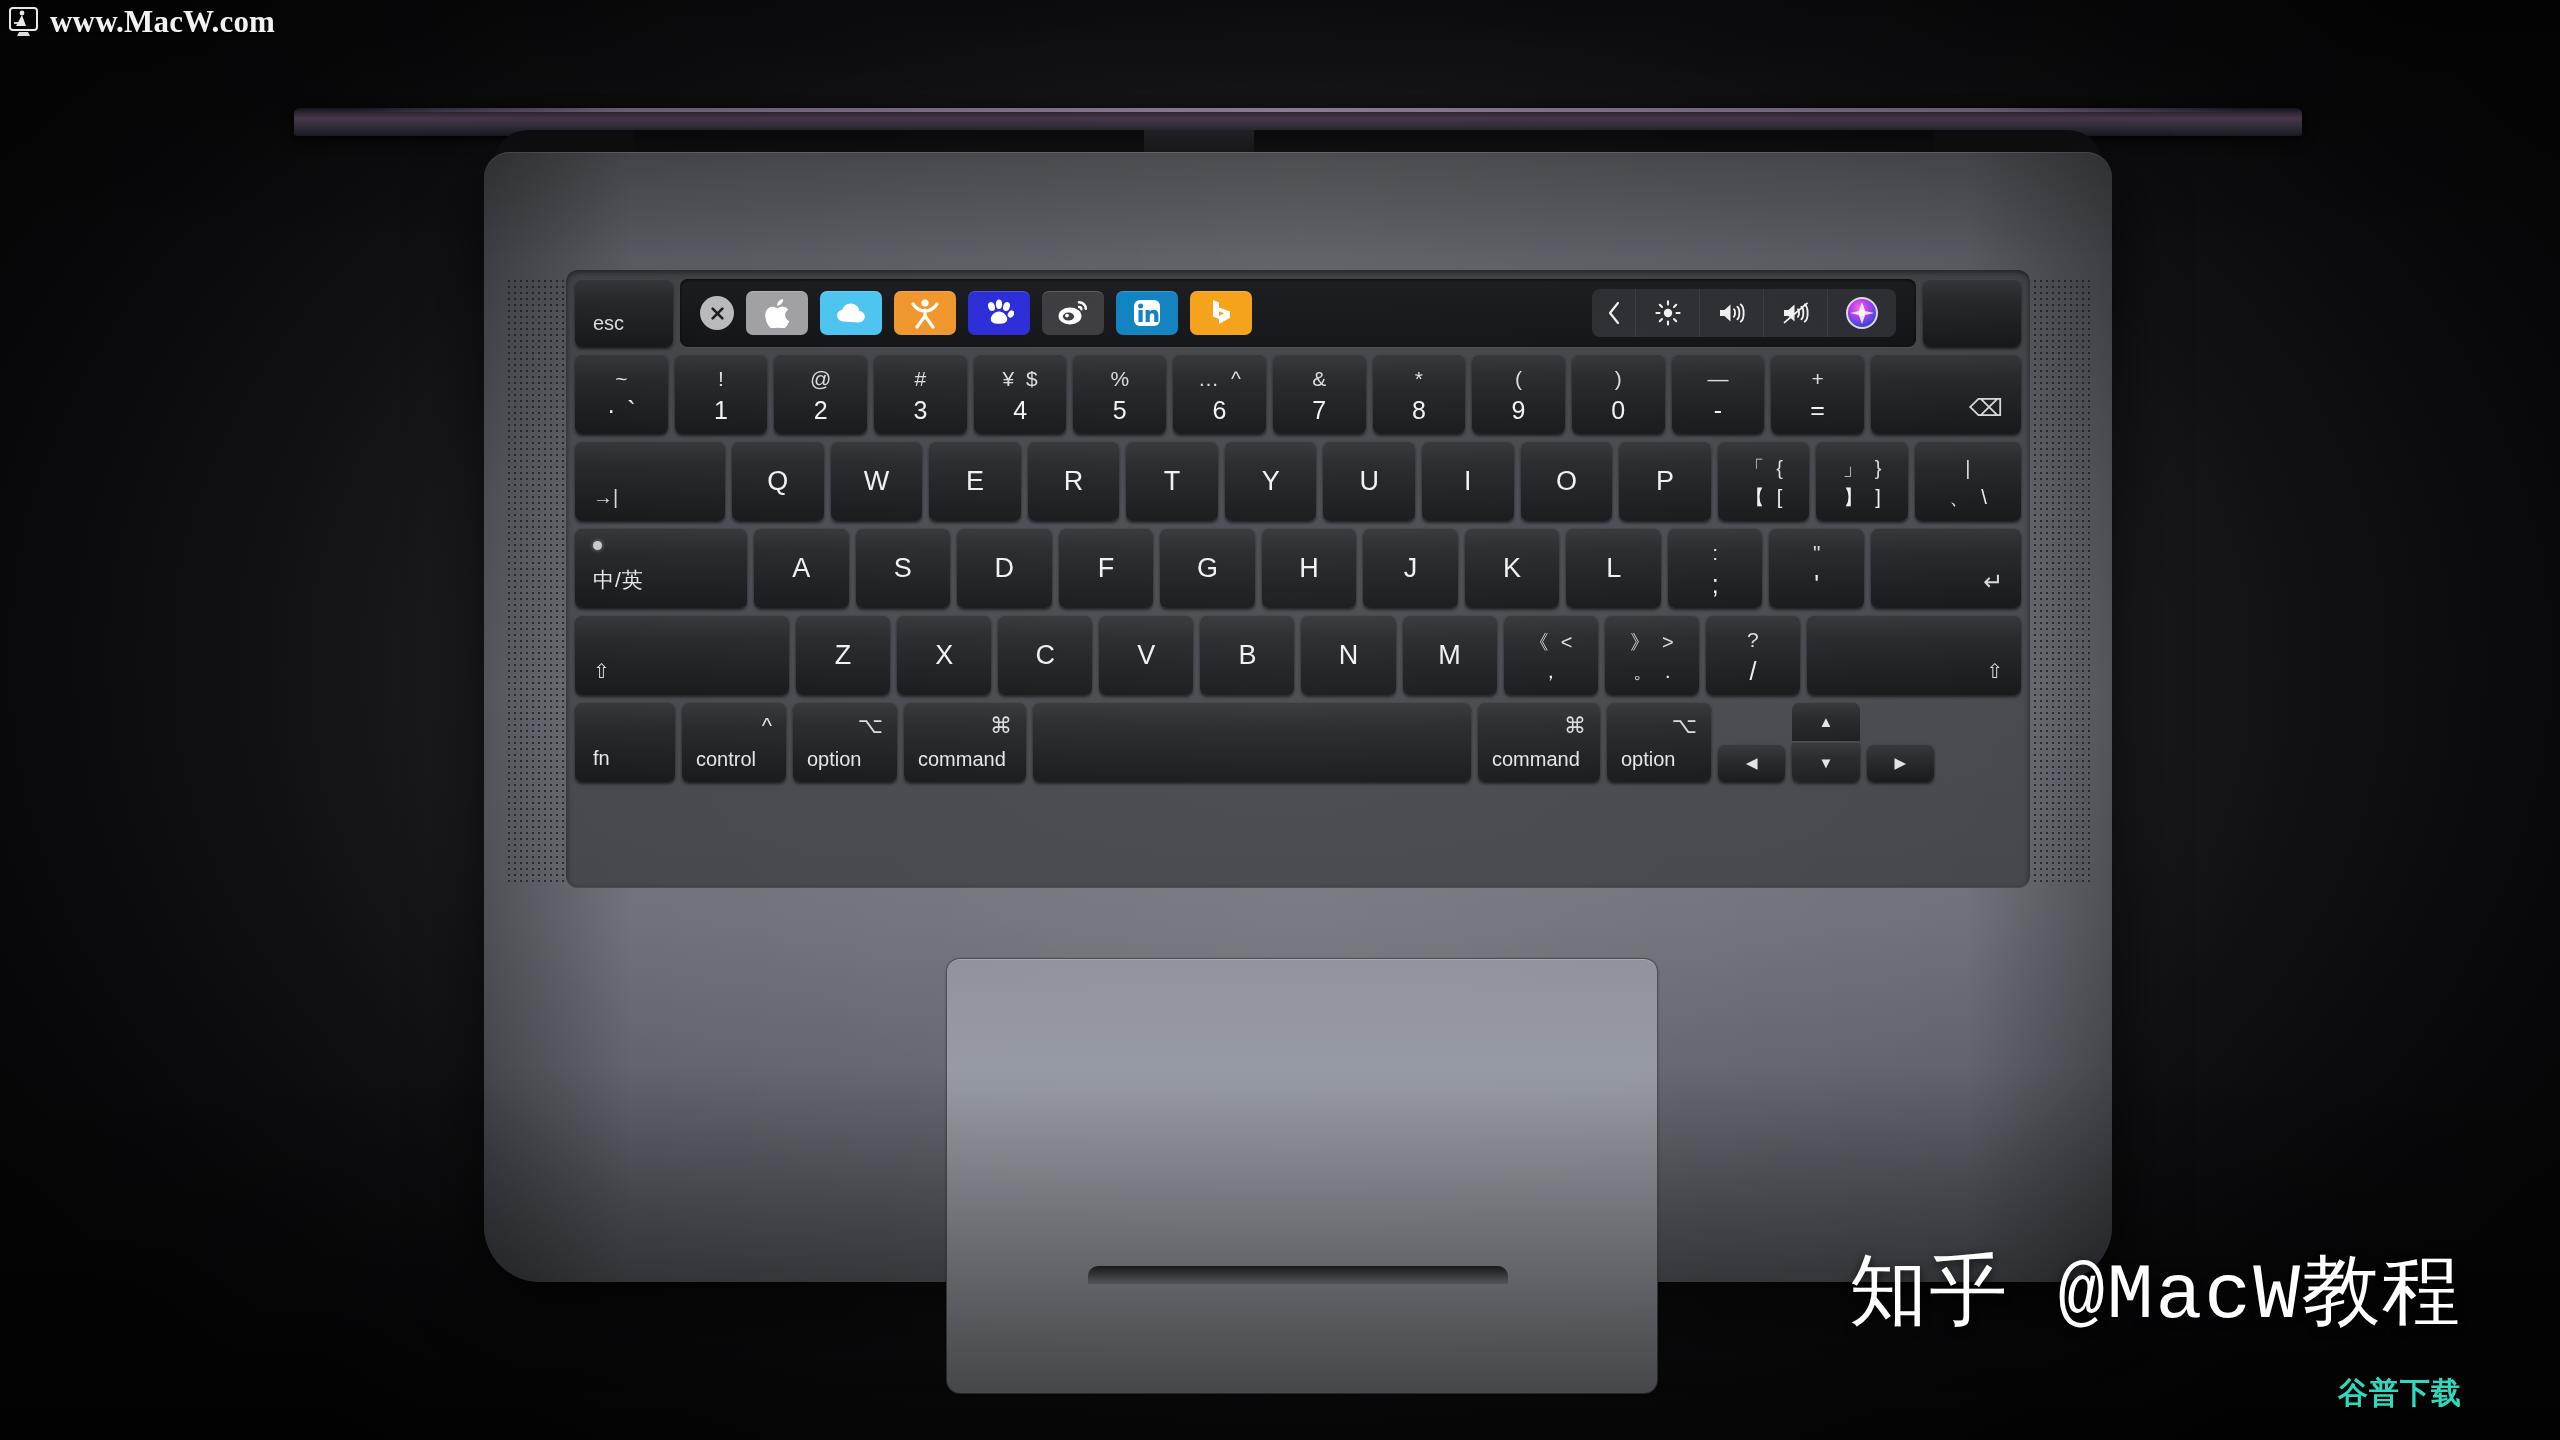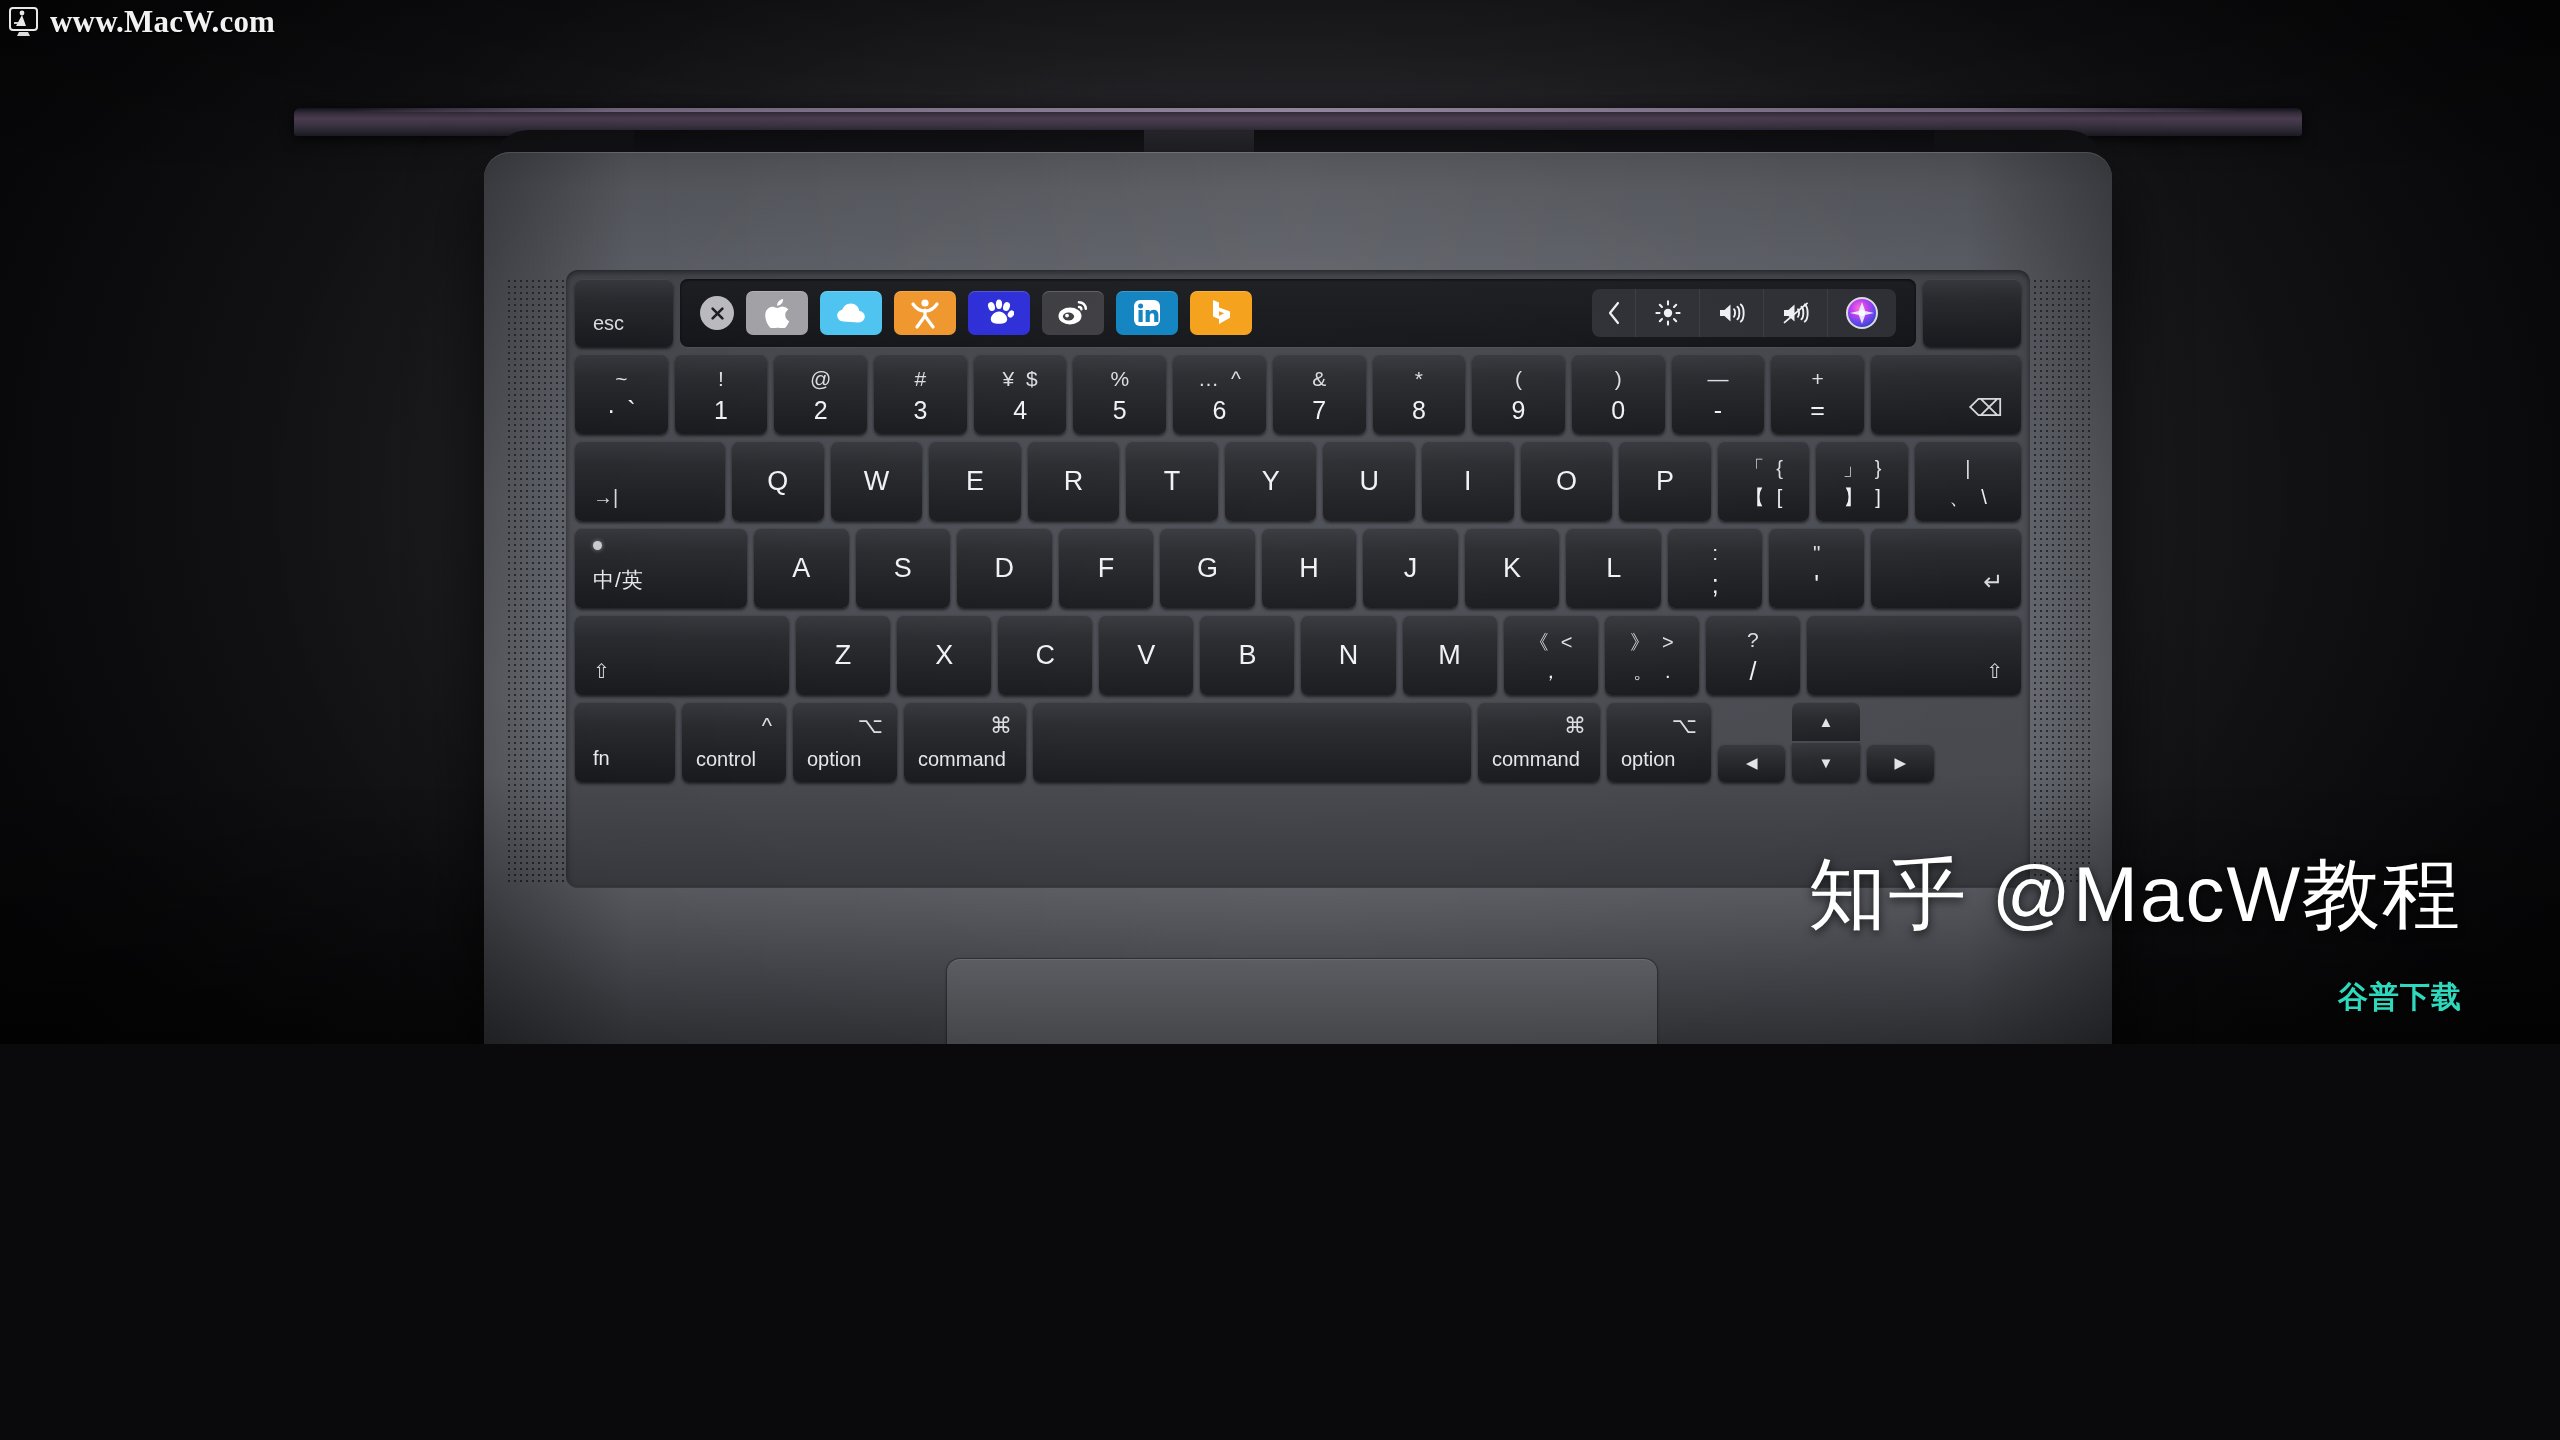--- a/index.html
+++ b/index.html
@@ -6,21 +6,21 @@
   html, body {
     width: 2560px; height: 1440px;
     overflow: hidden;
     background: #0a0a0c;
     font-family: "Liberation Sans", "DejaVu Sans", sans-serif;
   }
 
   
   #stage {
     position: relative;
-    width: 2560px; height: 1044px;
+    width: 2560px; height: 1440px;
     background:
       radial-gradient(ellipse 1500px 1000px at 50% 46%, #3a3a40 0%, #26262b 34%, #141417 62%, #08080a 88%, #050506 100%);
     overflow: hidden;
   }
   #stage::after{
     content:"";
     position:absolute; inset:0;
     background:
       radial-gradient(ellipse 1700px 1150px at 50% 48%, rgba(255,255,255,0.045) 0%, rgba(255,255,255,0.0) 62%),
       linear-gradient(180deg, rgba(0,0,0,0.35) 0%, rgba(0,0,0,0) 18%, rgba(0,0,0,0) 74%, rgba(0,0,0,0.55) 100%);
@@ -38,21 +38,21 @@
     font-family: "Liberation Serif", "DejaVu Serif", serif;
     font-size: 31px; font-weight: 700; color: #f2f2f2;
     letter-spacing: 0.2px;
     text-shadow: 0 1px 2px rgba(0,0,0,0.8);
   }
 
   .wm-zhihu {
     position: absolute; right: 98px; bottom: 96px;
     font-size: 78px; color: #ffffff; font-weight: 400;
     letter-spacing: 2px;
-    font-family: Liberation Sans, sans-serif;
+    font-family: Liberation Mono, monospace;
     text-shadow: 0 3px 10px rgba(0,0,0,0.75);
     z-index: 40;
     white-space: nowrap;
   }
   .wm-gupu {
     position: absolute; right: 98px; bottom: 26px;
     font-size: 30px; font-weight: 700; color: #2fd9bd;
     letter-spacing: 1px;
     text-shadow: 0 1px 3px rgba(0,0,0,0.8);
     z-index: 40;

